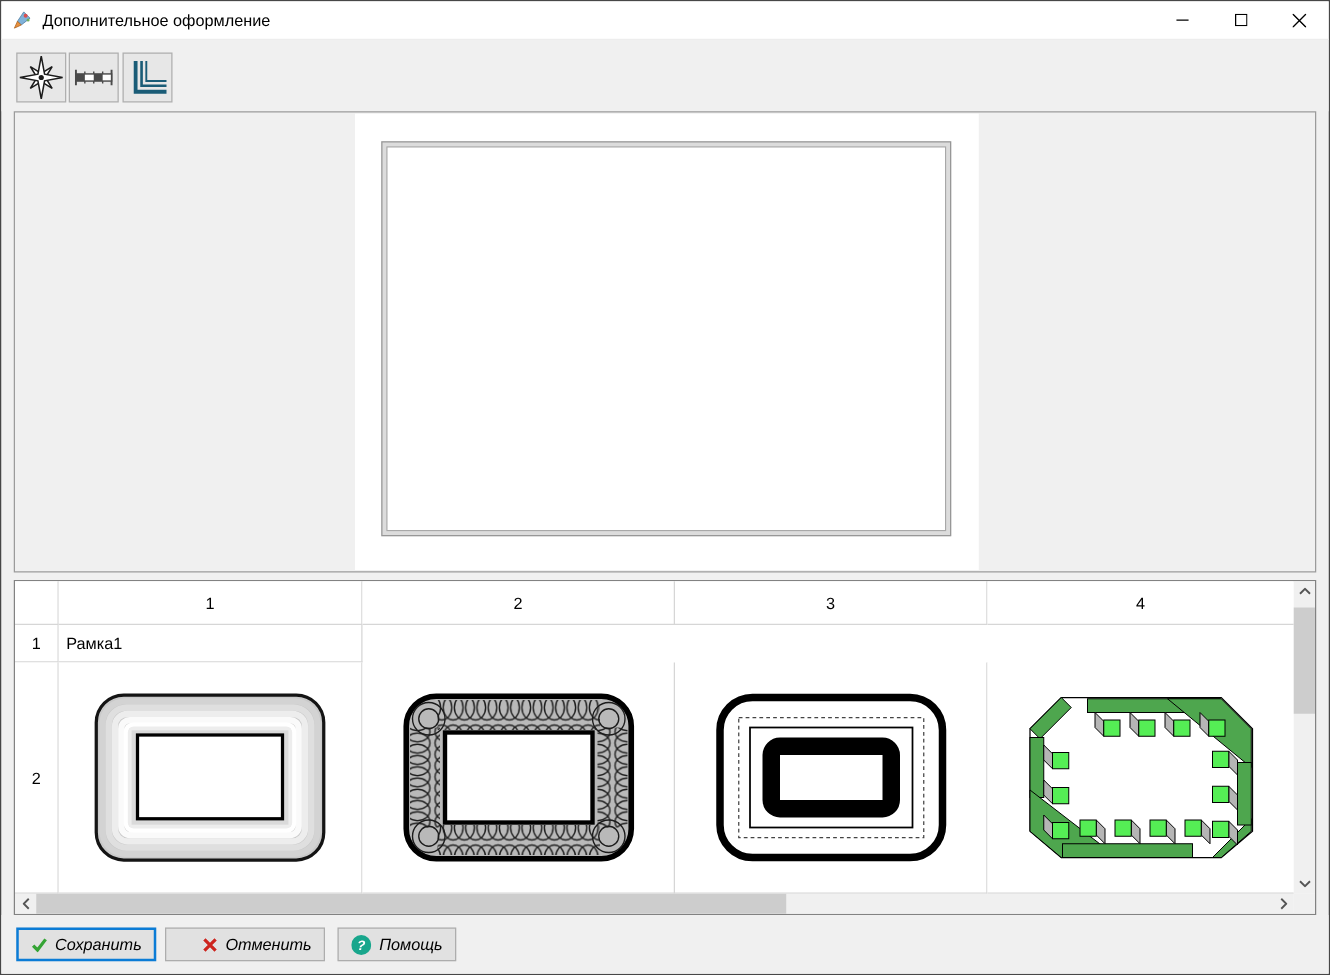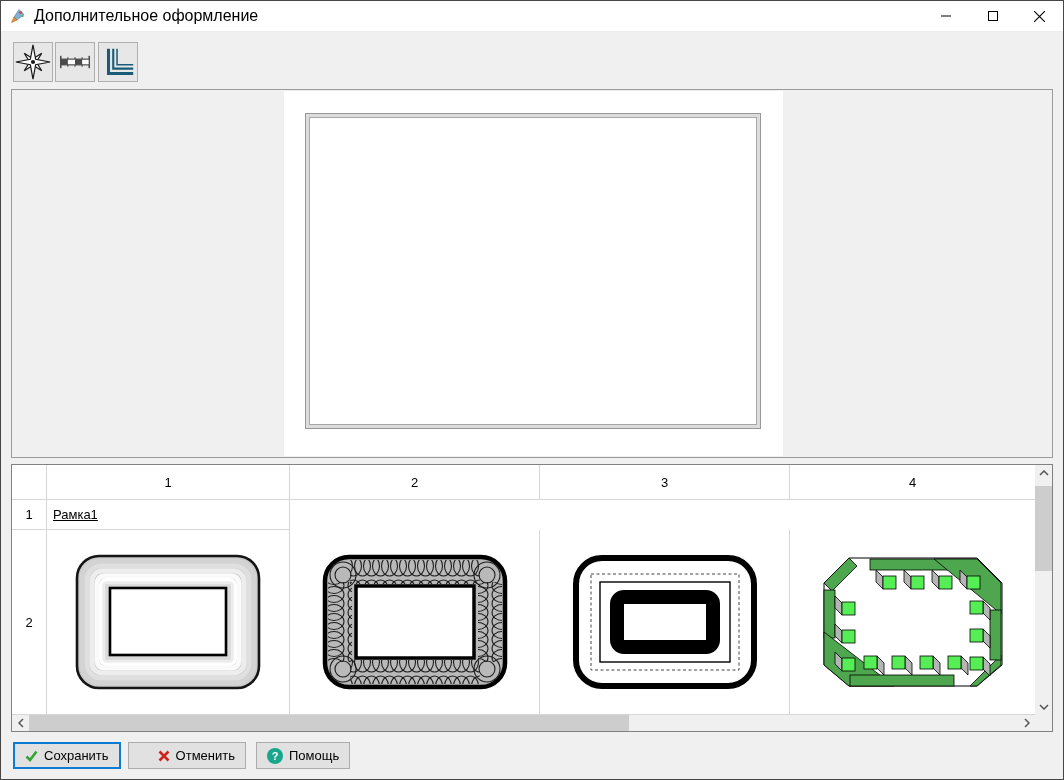--- a/index.html
+++ b/index.html
@@ -5,21 +5,21 @@
   html,body{margin:0;padding:0;background:#cfcfcf;}
   .window{
     position:relative;width:1064px;height:780px;box-sizing:border-box;
     background:#f0f0f0;border:1px solid #474747;overflow:hidden;
     font-family:"Liberation Sans",sans-serif;color:#000;
   }
   
   .titlebar{position:absolute;left:0;top:0;right:0;height:31px;background:#ffffff;
     display:flex;align-items:center;border-bottom:1px solid #ededed;box-sizing:border-box;}
   .title-icon{margin-left:9px;width:16px;height:16px;flex:0 0 auto;}
-  .title-text{margin-left:8px;font-size:16px;}
+  .title-text{margin-left:8px;font-size:13px;}
   .win-controls{margin-left:auto;display:flex;height:100%;}
   .win-btn{width:47px;height:100%;display:flex;align-items:center;justify-content:center;cursor:default;}
   
   .toolbar{position:absolute;left:0;top:31px;right:0;height:57px;background:#f0f0f0;}
   .tool-btn{position:absolute;top:10px;width:40px;height:40px;background:#e7e7e7;
     border:1px solid #afafaf;box-sizing:border-box;display:flex;align-items:center;justify-content:center;}
   .tool-btn.b1{left:12px}.tool-btn.b2{left:54px}.tool-btn.b3{left:97px}
   
   .preview-panel{position:absolute;left:10px;top:88px;width:1042px;height:369px;
     background:#f0f0f0;border:1px solid #9b9b9b;box-sizing:border-box;}
@@ -30,35 +30,35 @@
   
   .grid-panel{position:absolute;left:10px;top:463px;width:1042px;height:268px;
     background:#ffffff;border:1px solid #828282;box-sizing:border-box;}
   .trow{display:flex;}
   .cell{box-sizing:border-box;border-right:1px solid #d6d6d6;border-bottom:1px solid #d6d6d6;
     font-size:13px;overflow:hidden;background:#fff;}
   .c-corner{width:35px;}
   .c1{width:243px}.c2{width:250px}.c3{width:250px}.c4{width:245px;border-right:none}
   .h35{height:35px}.h30{height:30px}.h185{height:185px}
   .cell.center{display:flex;align-items:center;justify-content:center;}
-  .cell.name{display:flex;align-items:center;padding-left:6px;text-decoration:underline;}
+  .cell.name{display:flex;align-items:center;padding-left:6px;}
   .cell.img{display:flex;align-items:center;justify-content:center;}
   
   .vsb{position:absolute;right:0;top:0;width:17px;height:250px;background:#f0f0f0;}
   .vsb .arrow{position:absolute;left:0;width:17px;height:16px;display:flex;align-items:center;justify-content:center;}
   .vsb .thumb{position:absolute;left:0;top:21px;width:17px;height:85px;background:#cdcdcd;}
   .hsb{position:absolute;left:0;top:250px;width:1023px;height:16px;background:#f0f0f0;}
   .hsb .arrow{position:absolute;top:0;width:17px;height:16px;display:flex;align-items:center;justify-content:center;}
   .hsb .thumb{position:absolute;left:17px;top:0;width:600px;height:16px;background:#cdcdcd;}
   .sb-corner{position:absolute;left:1023px;top:250px;width:17px;height:16px;background:#f0f0f0;}
   
   .footer{position:absolute;left:0;top:731px;right:0;height:49px;background:#f0f0f0;
     display:flex;align-items:flex-start;padding-top:10px;box-sizing:border-box;}
   .btn{height:27px;box-sizing:border-box;display:inline-flex;align-items:center;gap:6px;
-    padding:0 10px;background:#e1e1e1;border:1px solid #adadad;font-size:13px;cursor:default;}
+    padding:0 10px;background:#e1e1e1;border:1px solid #adadad;font-size:13px;cursor:default;font-style:italic;}
   .btn.save{margin-left:12px;border:2px solid #0b7cd6;}
   .btn.cancel{margin-left:7px;padding-left:29px;}
   .btn.help{margin-left:10px;}
 </style>
 </head>
 <body>
 
 <div class="window">
 
   <div class="titlebar">

